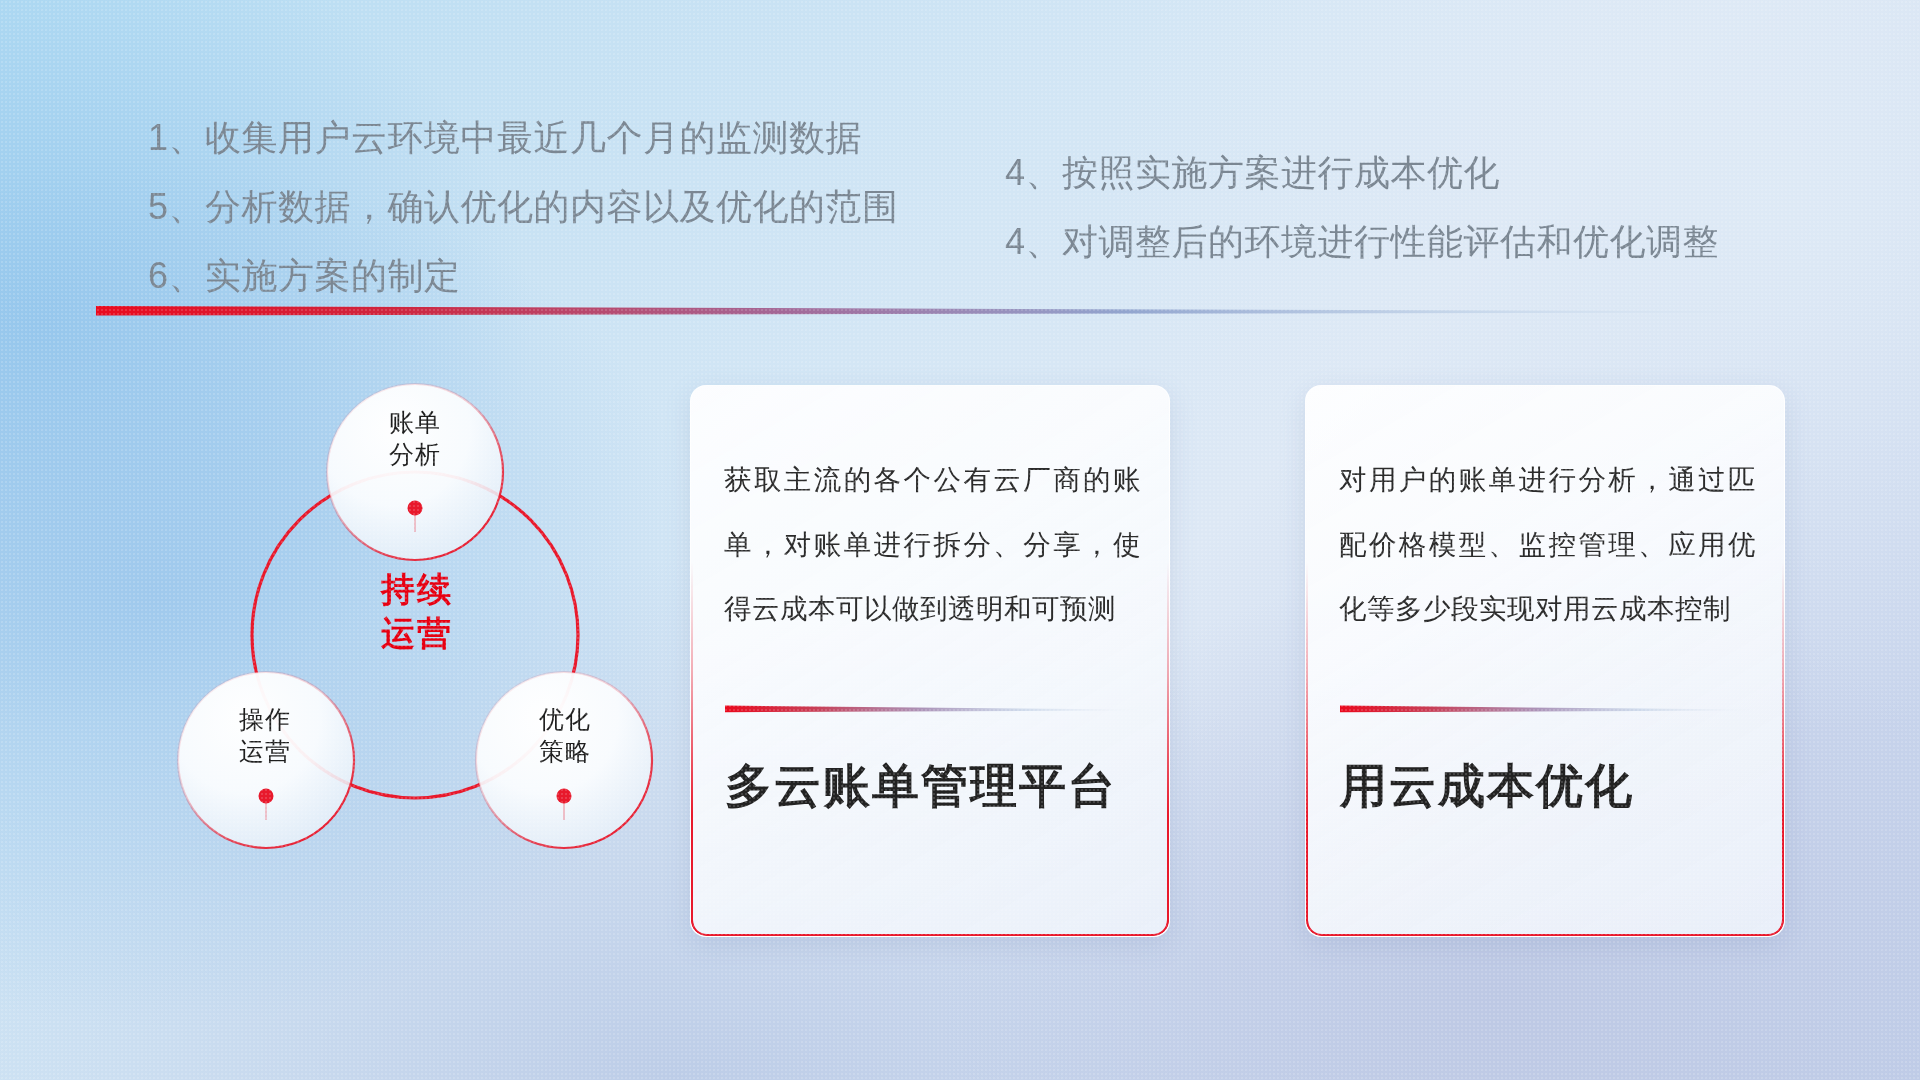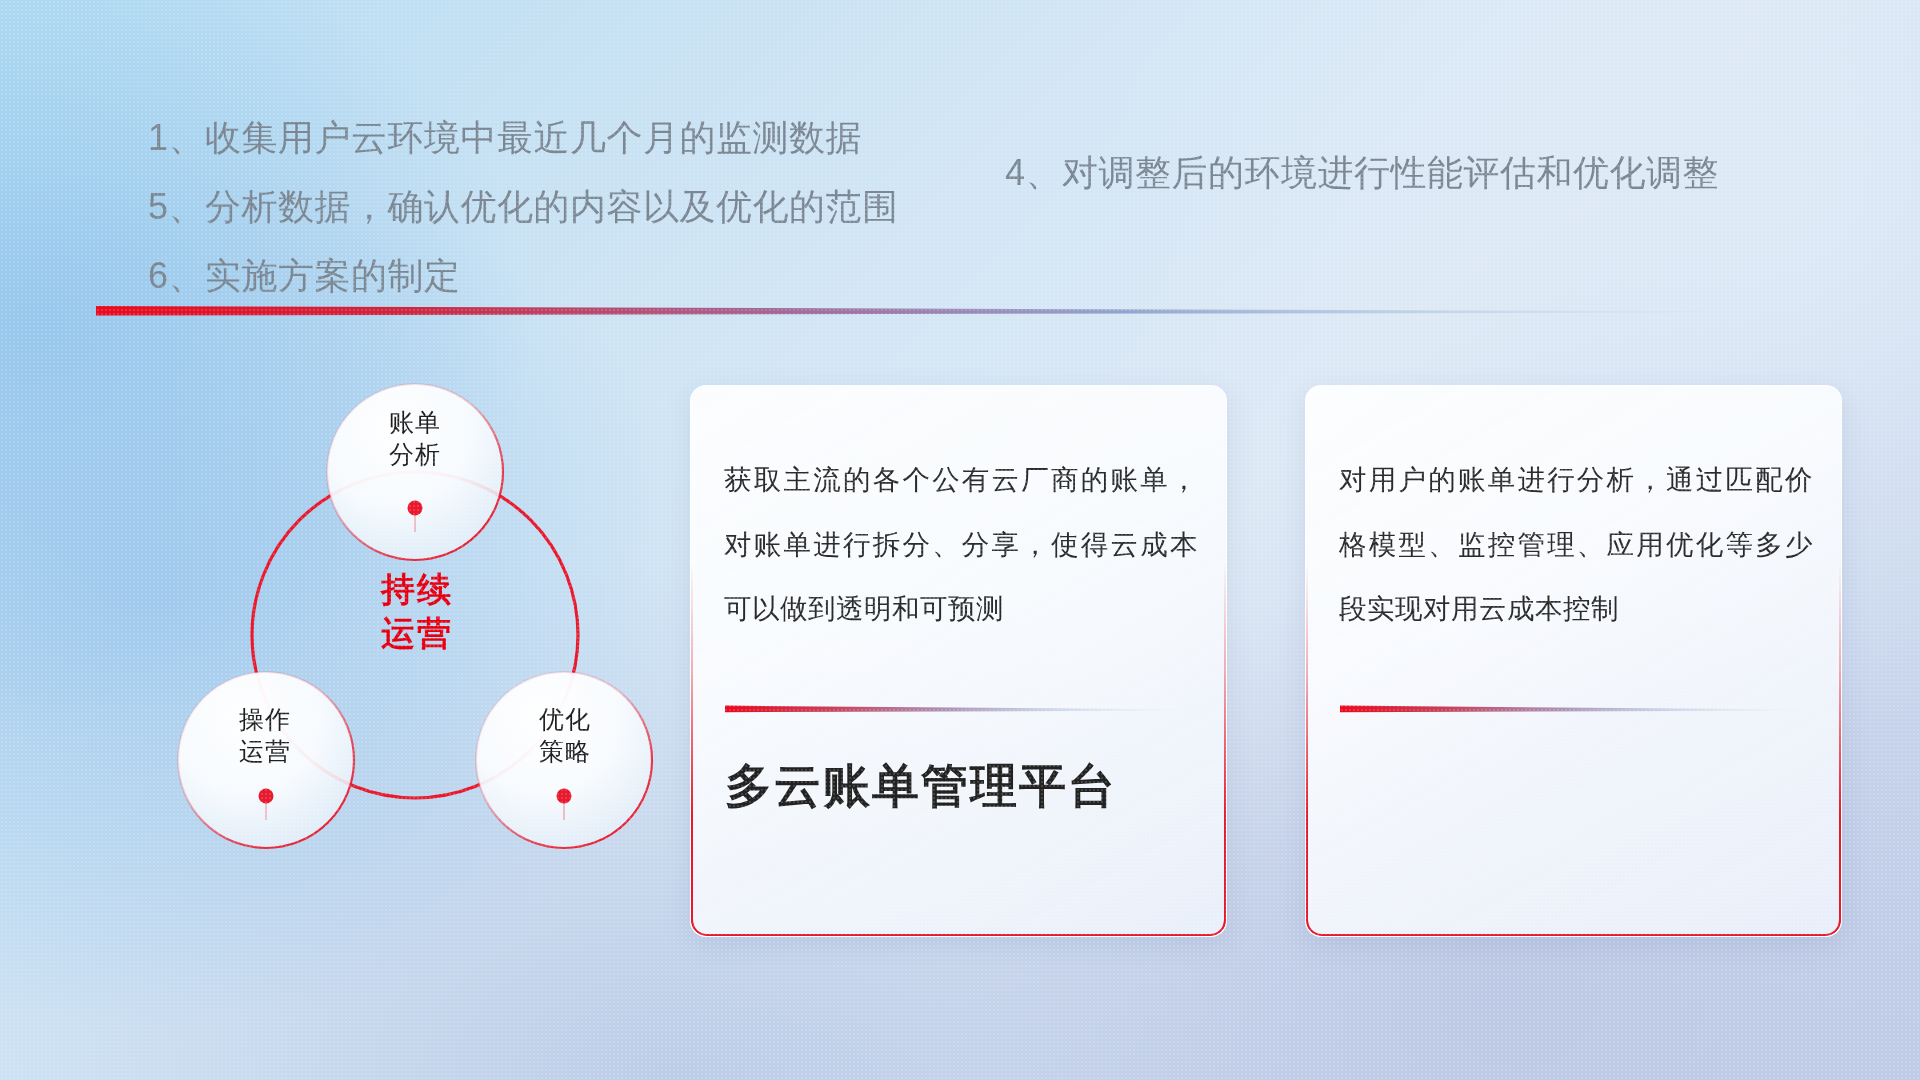--- a/index.html
+++ b/index.html
@@ -95,21 +95,21 @@
     line-height: 1.28;
     letter-spacing: 2px;
     white-space: pre-line;
     margin-top: 20px;
   }
 
   
   .card {
     position: absolute;
     top: 385px;
-    width: 537px;
+    width: 480px;
     height: 552px;
     border-radius: 16px;
     background: linear-gradient(150deg,
         rgba(255,255,255,0.92) 0%,
         rgba(252,253,255,0.90) 35%,
         rgba(246,249,253,0.86) 70%,
         rgba(240,245,252,0.84) 100%);
     border: 1.2px solid rgba(255,255,255,0.85);
     box-shadow: 0 8px 26px rgba(110,135,175,0.18);
     box-sizing: border-box;
@@ -189,20 +189,21 @@
 
 <div id="stage">
 
   <div class="steps-col left">
     <div class="step-line">1、收集用户云环境中最近几个月的监测数据</div>
     <div class="step-line">5、分析数据，确认优化的内容以及优化的范围</div>
     <div class="step-line">6、实施方案的制定</div>
   </div>
 
   <div class="steps-col right">
+    <div class="step-line">4、按照实施方案进行成本优化</div>
     <div class="step-line">4、对调整后的环境进行性能评估和优化调整</div>
   </div>
 
   <div class="divider-wrap">
     <svg viewBox="0 0 1660 16" preserveAspectRatio="none" aria-hidden="true">
       <defs>
         <linearGradient id="divGrad" x1="0" y1="0" x2="1" y2="0">
           <stop offset="0%" stop-color="#ea0a1e" stop-opacity="1"></stop>
           <stop offset="18%" stop-color="#d01c35" stop-opacity="0.95"></stop>
           <stop offset="42%" stop-color="#9a5489" stop-opacity="0.85"></stop>
@@ -289,15 +290,16 @@
             <stop offset="0%" stop-color="#ea0a1e" stop-opacity="1"></stop>
             <stop offset="22%" stop-color="#c32a44" stop-opacity="0.9"></stop>
             <stop offset="48%" stop-color="#8d6a9c" stop-opacity="0.7"></stop>
             <stop offset="72%" stop-color="#9fb4d4" stop-opacity="0.45"></stop>
             <stop offset="100%" stop-color="#dde7f2" stop-opacity="0.04"></stop>
           </linearGradient>
         </defs>
         <path d="M0,1.6 L505,5.6 L505,6.6 L0,8.2 Z" fill="url(#ruleGrad2)"></path>
       </svg>
     </div>
+    <div class="card-title">用云成本优化</div>
   </div>
 
 </div>
 
 </body></html>

